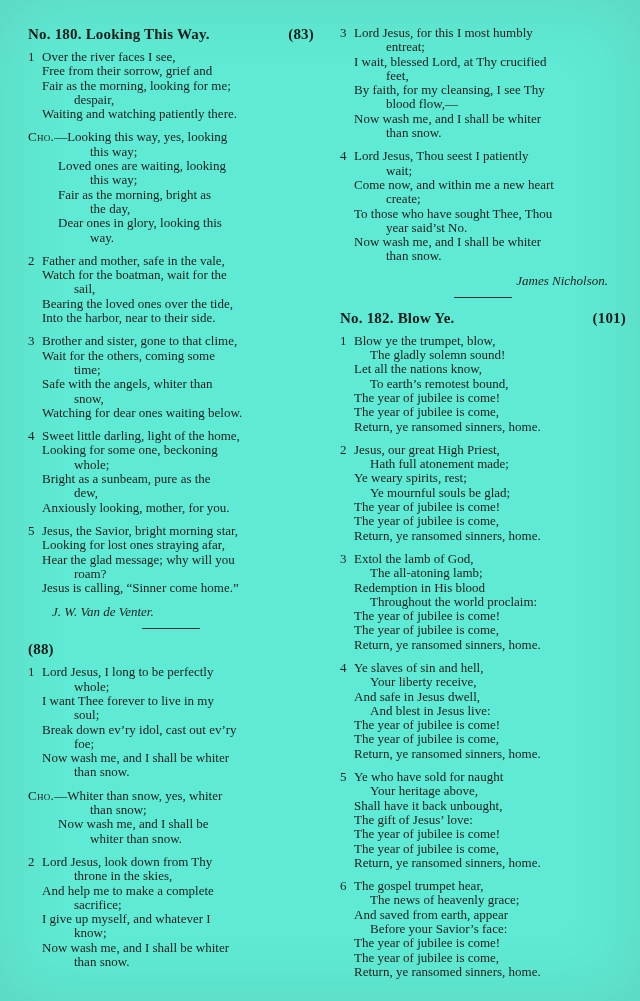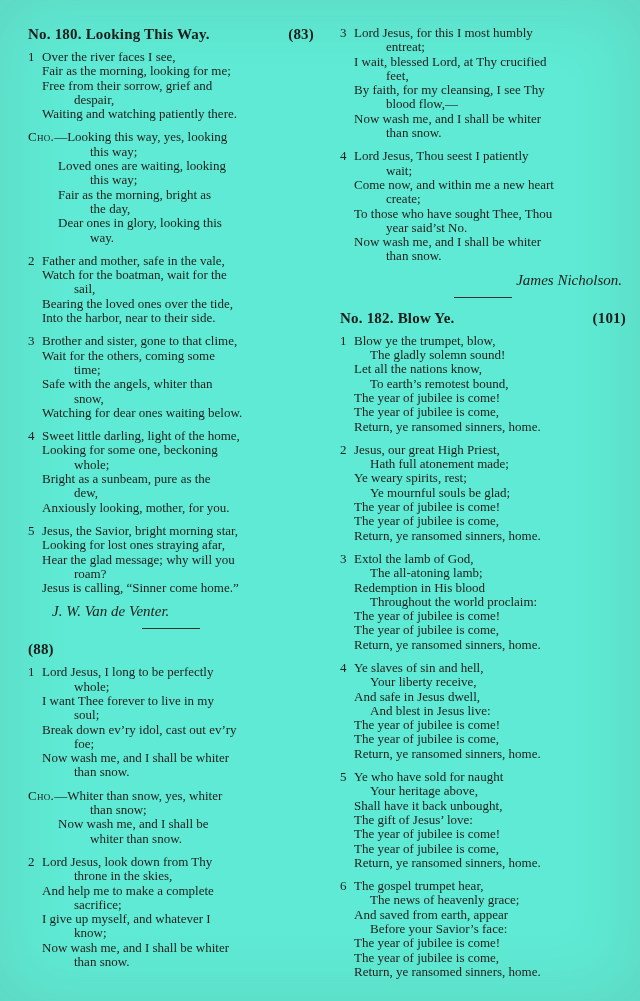--- a/index.html
+++ b/index.html
@@ -34,23 +34,23 @@
   }
   .ind-0 { padding-left: 0; }
   .ind-1 { padding-left: 14px; }
   .ind-2 { padding-left: 30px; }
   .ind-3 { padding-left: 46px; }
   .ind-4 { padding-left: 62px; }
   .vnum { display: inline-block; width: 14px; }
   .sc { font-variant: small-caps; letter-spacing: 0.3px; }
   .attribution {
     font-style: italic;
-    font-size: 15px;
+    font-size: 13px;
     line-height: 15px;
-    margin: 1px 0 2px 0;
+    margin: 1px 14px 2px 0;
   }
   .attribution.center { padding-left: 24px; }
   .attribution.right { text-align: right; padding-right: 4px; }
   .divider {
     border: none;
     border-top: 1.4px solid #33312d;
     width: 58px;
     margin: 9px auto 12px auto;
   }
 </style>
@@ -58,22 +58,22 @@
 <body>
 
 <div class="page" style="background: #5eead4; color: rgb(30, 29, 27);">
   <div class="col">
       <div class="hymn-heading">
         <span>No. 180. Looking This Way.</span>
         <span>(83)</span>
       </div>
       <div class="stanza">
         <div class="line ind-0"><span class="vnum">1</span>Over the river faces I see,</div>
+        <div class="line ind-1">Free from their sorrow, grief and</div>
         <div class="line ind-1">Fair as the morning, looking for me;</div>
-        <div class="line ind-1">Free from their sorrow, grief and</div>
         <div class="line ind-3">despair,</div>
         <div class="line ind-1">Waiting and watching patiently there.</div>
       </div>
       <div class="stanza">
         <div class="line ind-0"><span class="sc">Cho.</span>—Looking this way, yes, looking</div>
         <div class="line ind-4">this way;</div>
         <div class="line ind-2">Loved ones are waiting, looking</div>
         <div class="line ind-4">this way;</div>
         <div class="line ind-2">Fair as the morning, bright as</div>
         <div class="line ind-4">the day,</div>

